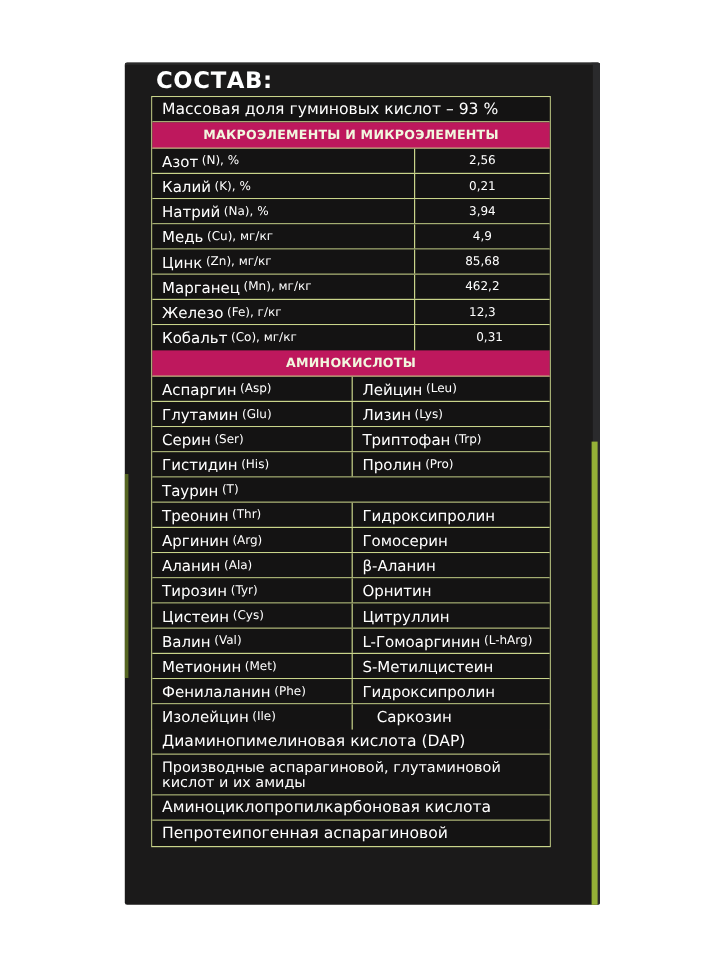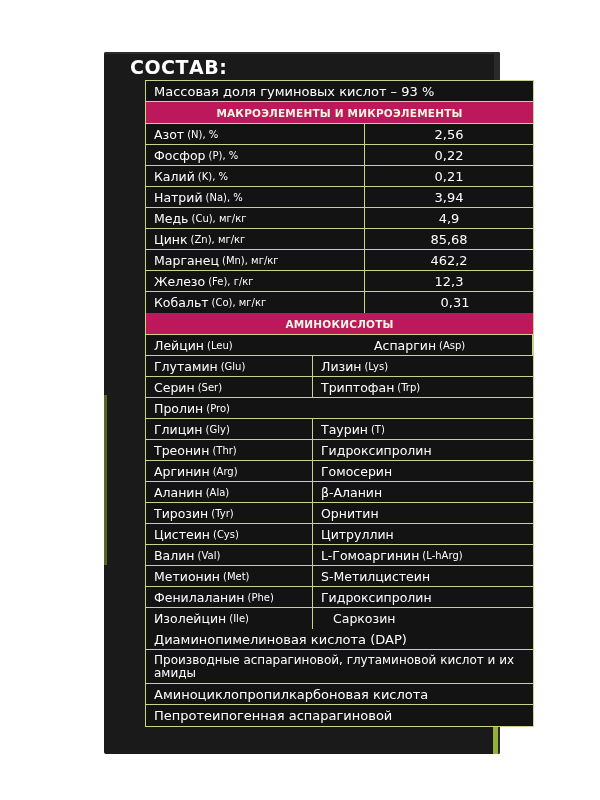--- a/index.html
+++ b/index.html
@@ -20,41 +20,41 @@
   .edge-stripe-left {
     position:absolute; left:104px; top:395px; width:3px; height:170px;
     background:#7f9a2a; opacity:0.6;
   }
   .title {
     position:absolute; left:130px; top:56px;
     color:#ffffff; font-weight:bold; font-size:19px; letter-spacing:0.5px;
     font-family:"DejaVu Sans", sans-serif;
   }
   .table {
-    position:absolute; left:145px; top:80px; width:389px;
+    position:absolute; left:126px; top:80px; width:333px;
     border:1px solid #c9d48a;
     box-sizing:border-box;
   }
   .row {
     display:flex; border-bottom:1px solid #c9d48a; box-sizing:border-box;
     height:21px; align-items:center; color:#ffffff; background:#141313;
   }
   .row:last-child { border-bottom:none;gap:12px; }
   .cell {
     font-size:12.5px; padding-left:8px; white-space:nowrap; overflow:hidden;
     height:100%; display:flex; align-items:center; box-sizing:border-box;
   }
   .cell small { font-size:10px; margin-left:3px; }
   .full { width:100%; font-size:13px; }
   .hdr {
     background:#be185d; justify-content:center; height:22px;
   }
   .hdr .cell { font-weight:bold; font-size:10.5px; padding:0; justify-content:center; width:100%; color:#f2f7df; letter-spacing:0.2px; }
   .macro .name { width:219px; border-right:1px solid #c9d48a; }
-  .macro .val { flex:1; justify-content:center; padding-left:0; font-size:13px; }
+  .macro .val { flex:1; justify-content:center; padding-left:0; font-size:10px; }
   .amino .left { width:167px; border-right:1px solid #c9d48a; }
   .amino .right { flex:1; padding-left:8px; }
   .tall { height:34px; }
   .tall .cell { white-space:normal; line-height:13px; font-size:12px; }
 </style>
 </head>
 <body>
 
 <div class="package"></div>
 <div class="edge-stripe-right"></div>
@@ -74,27 +74,20 @@
   <div id="macro-rows">
       <div class="row macro">
         <div class="cell name">
           <span>Азот</span>
           <small>(N), %</small>
         </div>
         <div class="cell val">2,56</div>
       </div>
       <div class="row macro">
         <div class="cell name">
-          <span>Фосфор</span>
-          <small>(P), %</small>
-        </div>
-        <div class="cell val">0,22</div>
-      </div>
-      <div class="row macro">
-        <div class="cell name">
           <span>Калий</span>
           <small>(K), %</small>
         </div>
         <div class="cell val">0,21</div>
       </div>
       <div class="row macro">
         <div class="cell name">
           <span>Натрий</span>
           <small>(Na), %</small>
         </div>
@@ -136,28 +129,28 @@
         <div class="cell val">0,31</div>
       </div>
     </div>
 
   <div class="row hdr">
     <div class="cell">АМИНОКИСЛОТЫ</div>
   </div>
 
   <div id="amino-rows">
       <div class="row amino">
+        <div class="cell left">
+          <span>Аспаргин</span>
+          <small>(Asp)</small>
+        </div>
         <div class="cell right">
           <span>Лейцин</span>
           <small>(Leu)</small>
         </div>
-        <div class="cell left">
-          <span>Аспаргин</span>
-          <small>(Asp)</small>
-        </div>
       </div>
       <div class="row amino">
         <div class="cell left">
           <span>Глутамин</span>
           <small>(Glu)</small>
         </div>
         <div class="cell right">
           <span>Лизин</span>
           <small>(Lys)</small>
         </div>
@@ -166,30 +159,30 @@
         <div class="cell left">
           <span>Серин</span>
           <small>(Ser)</small>
         </div>
         <div class="cell right">
           <span>Триптофан</span>
           <small>(Trp)</small>
         </div>
       </div>
       <div class="row amino">
+        <div class="cell left">
+          <span>Гистидин</span>
+          <small>(His)</small>
+        </div>
         <div class="cell right">
           <span>Пролин</span>
           <small>(Pro)</small>
         </div>
       </div>
       <div class="row amino">
-        <div class="cell left">
-          <span>Глицин</span>
-          <small>(Gly)</small>
-        </div>
         <div class="cell right">
           <span>Таурин</span>
           <small>(T)</small>
         </div>
       </div>
       <div class="row amino">
         <div class="cell left">
           <span>Треонин</span>
           <small>(Thr)</small>
         </div>

